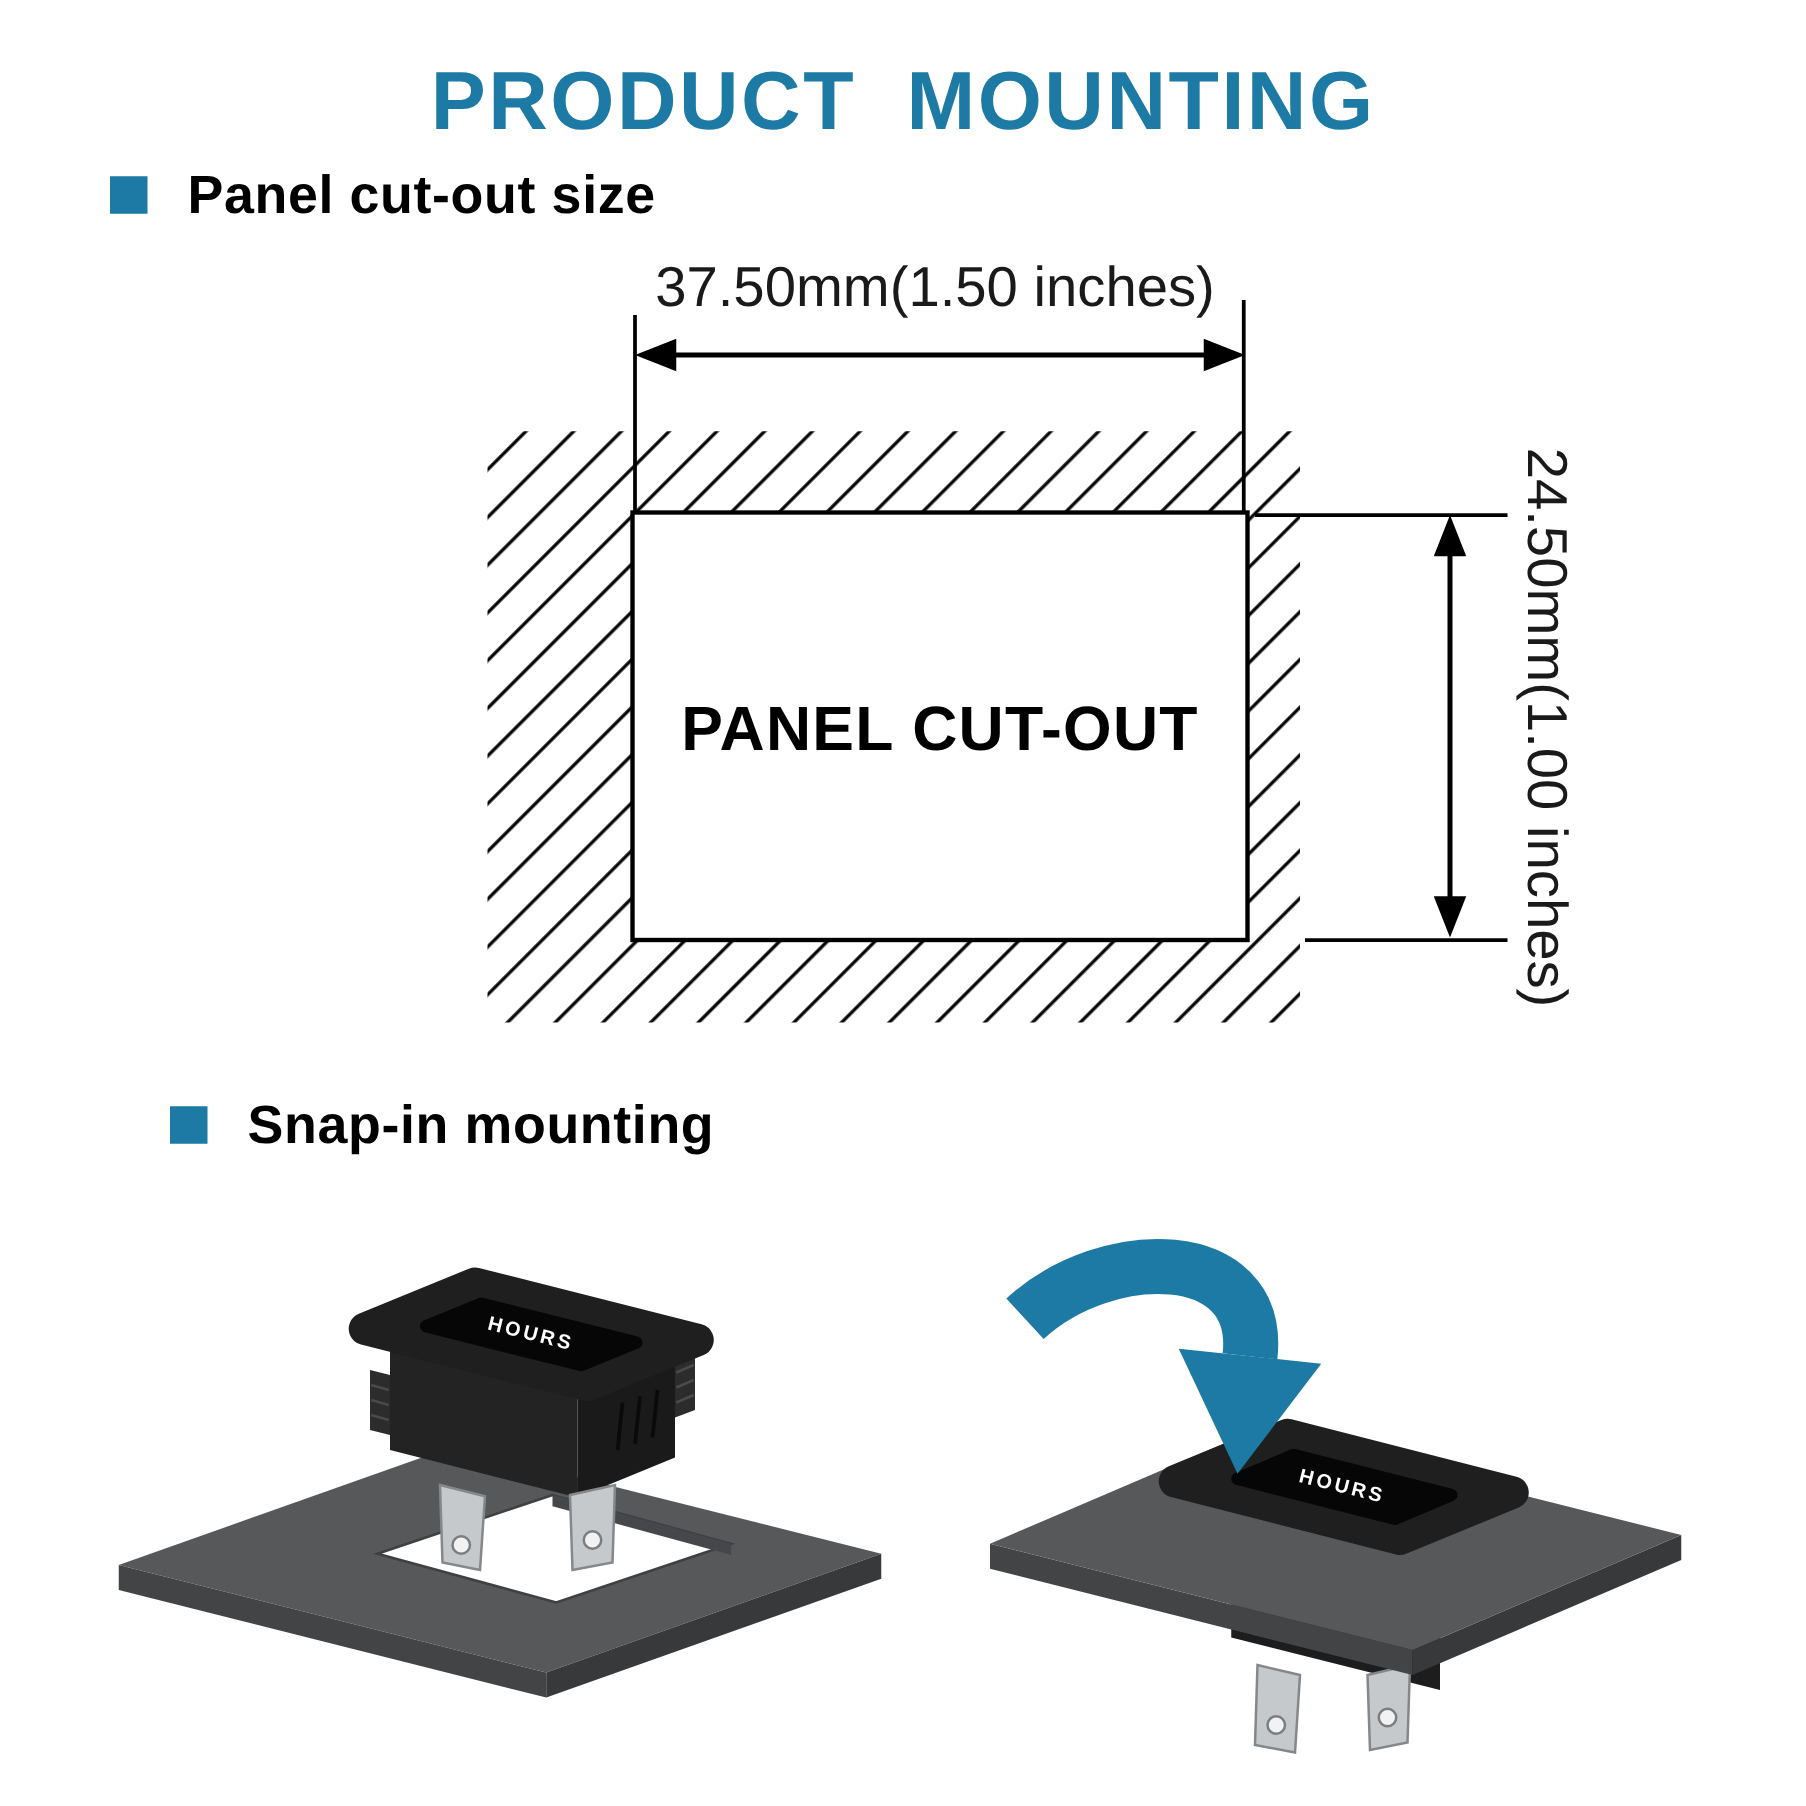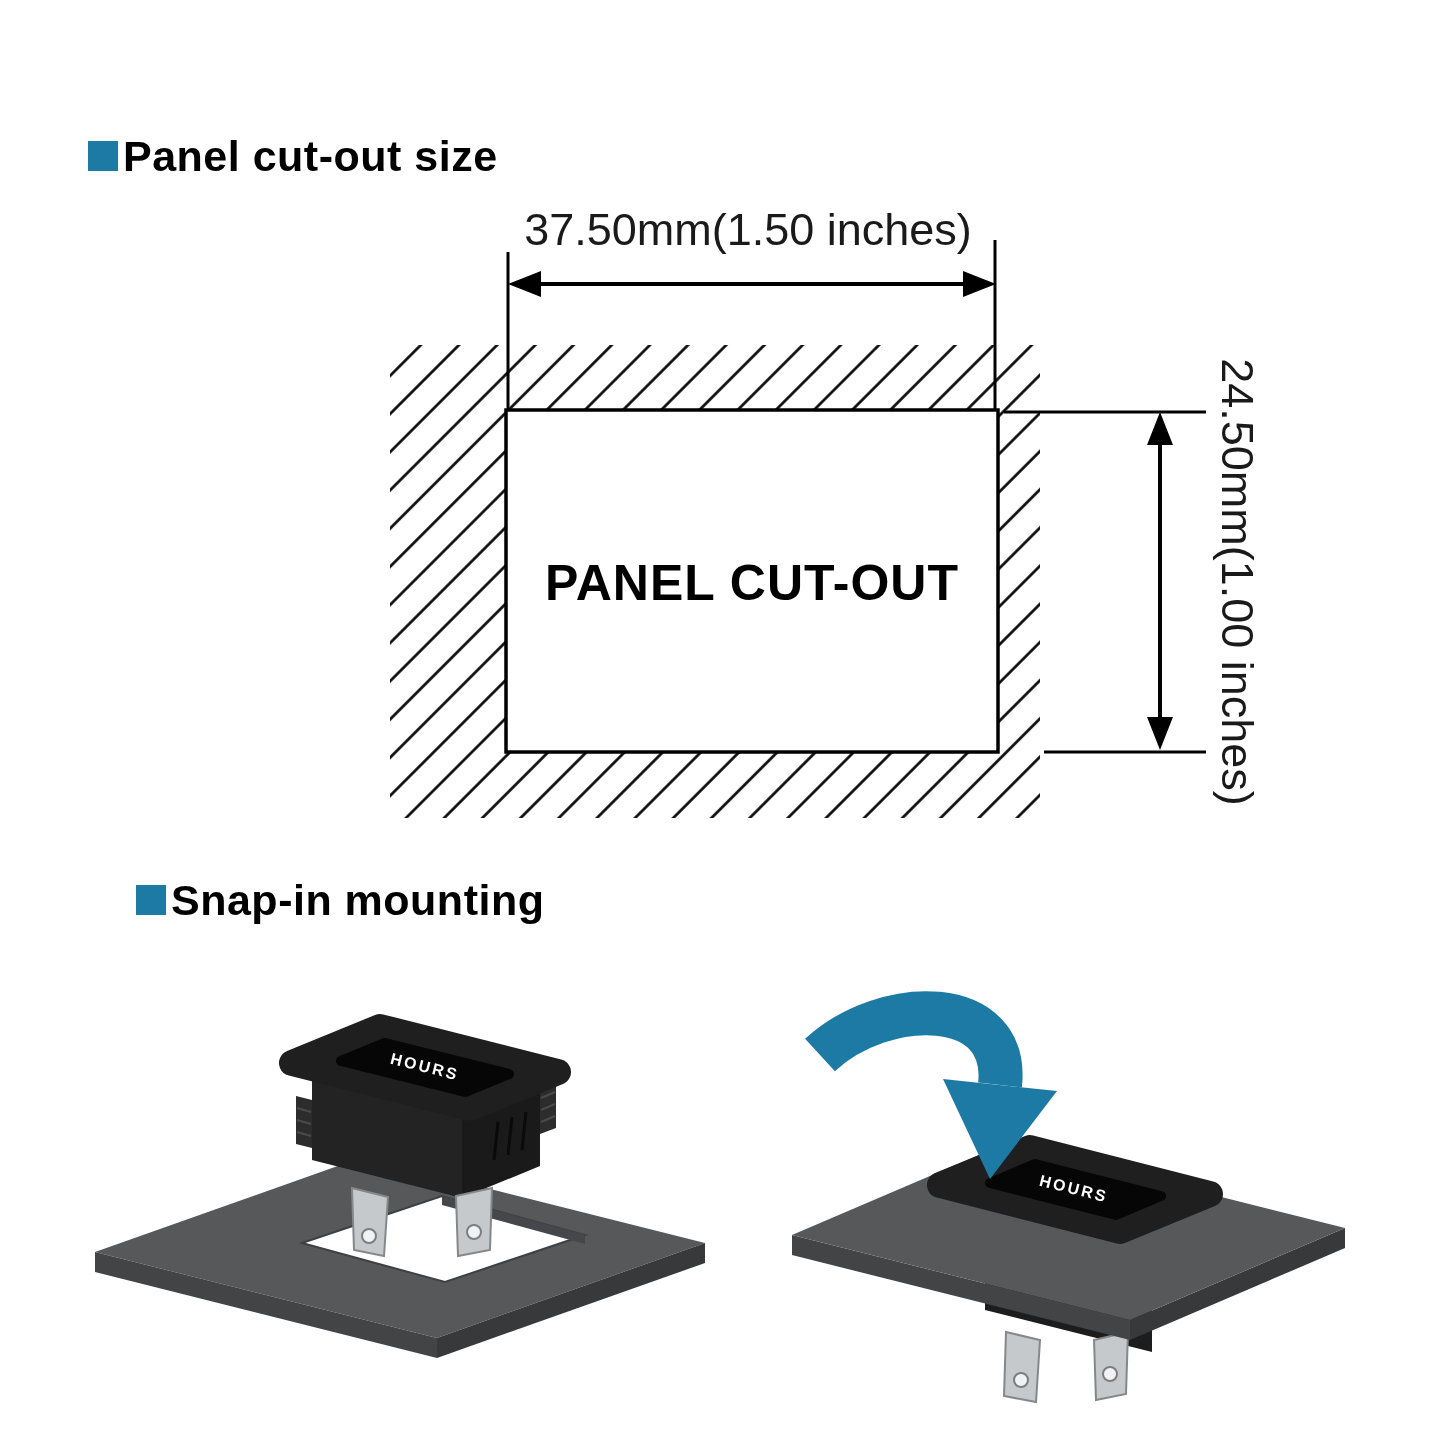--- a/index.html
+++ b/index.html
@@ -1,41 +1,42 @@
 <!DOCTYPE html>
 <html><head>
 <meta charset="utf-8">
 <style>
   html,body{margin:0;padding:0;background:#ffffff;}
   .page{position:relative;width:1445px;height:1445px;background:#ffffff;overflow:hidden;
         font-family:"Liberation Sans",sans-serif;}
   .title{position:absolute;top:42px;left:0;right:0;margin:0;text-align:center;
          font-family:"Liberation Sans",sans-serif;font-weight:800;font-size:66px;
          letter-spacing:2px;word-spacing:20px;color:#1d7aa4;}
-  .section-header{position:absolute;left:88px;display:flex;align-items:flex-start;gap:5px;}
+  .section-header{position:absolute;left:88px;display:flex;align-items:flex-start;gap:32px;}
   .sh1{top:134px;}
   .sh2{top:878px;padding-left:48px;}
   .bullet{width:30px;height:30px;background:#1d7aa4;flex:0 0 auto;margin-top:7px;}
   .section-label{font-weight:700;font-size:43px;color:#000;letter-spacing:.5px;line-height:1.05;}
   svg{position:absolute;left:0;}
   .diagram-svg{top:195px;}
   .mount-svg{top:960px;}
   svg text{font-family:"Liberation Sans",sans-serif;}
   .dim-label{font-size:45px;fill:#1a1a1a;}
   .cutout-label{font-size:50px;font-weight:700;fill:#000;letter-spacing:1px;}
   .meter-label{font-size:16px;font-weight:700;fill:#ffffff;letter-spacing:2.5px;}
   .dimline{stroke:#000;stroke-width:4;}
   .extline{stroke:#000;stroke-width:3;}
   .arrowhead{fill:#000;}
 </style>
 </head>
 <body>
 
 <div class="page">
 
+  <h1 class="title">PRODUCT MOUNTING</h1>
 
   <div class="section-header sh1">
     <span class="bullet"></span>
     <span class="section-label">Panel cut-out size</span>
   </div>
 
   <svg class="diagram-svg" width="1445" height="655" viewBox="0 195 1445 655">
     <defs>
       <pattern id="hatch" patternUnits="userSpaceOnUse" width="27" height="27" patternTransform="rotate(45)">
         <line x1="1.5" y1="-2" x2="1.5" y2="29" stroke="#000" stroke-width="2.6"></line>

